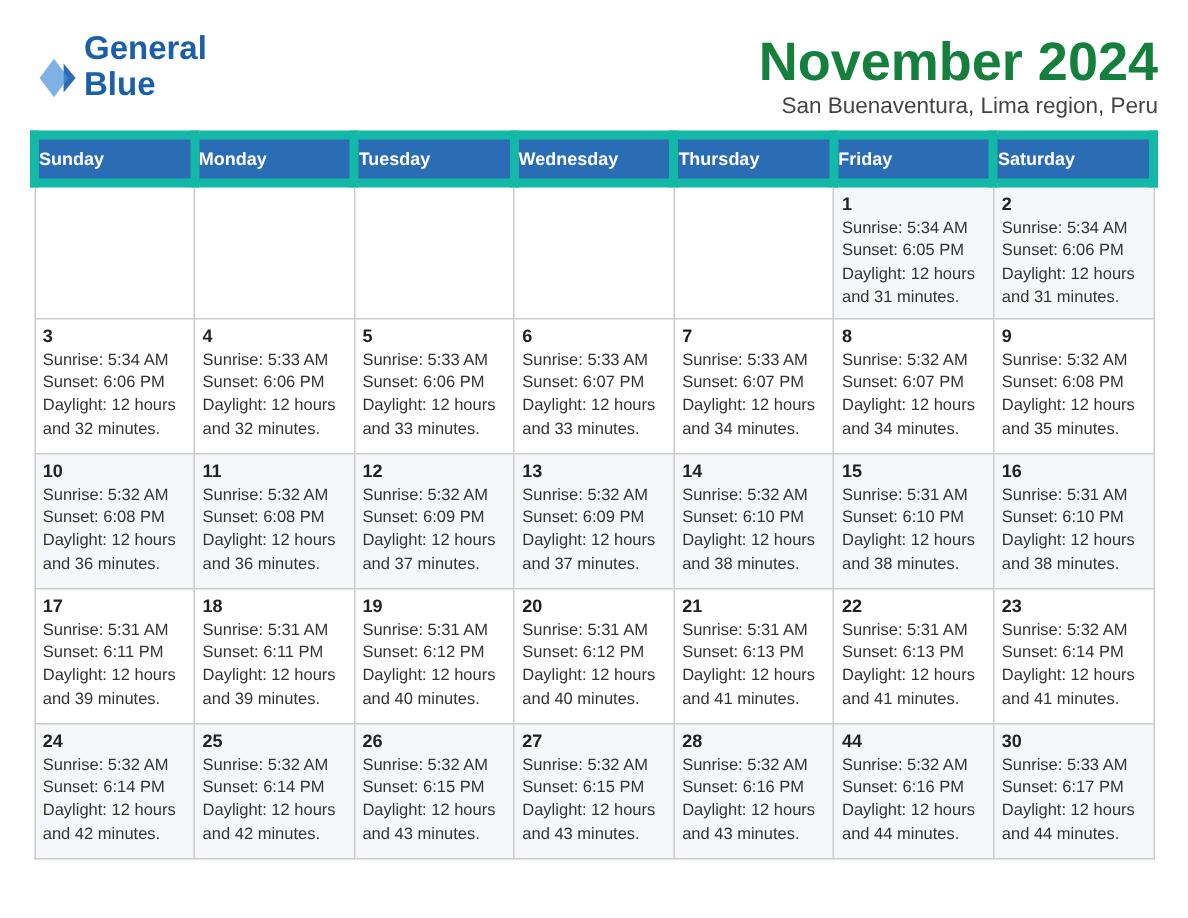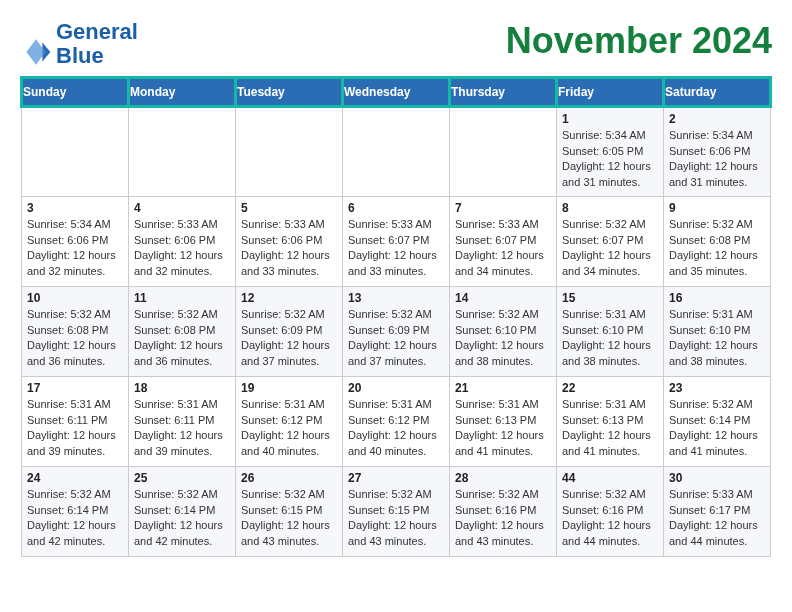--- a/index.html
+++ b/index.html
@@ -48,21 +48,21 @@
       border-collapse: collapse;
       table-layout: fixed;
     }
     thead tr th {
       background: #2a6db5;
       color: #fff;
       font-size: 12px;
       font-weight: bold;
       padding: 6px 0;
       text-align: left;
-      border: 3px solid #14b8a6;
+      border: 6px solid #14b8a6;
     }
     tbody tr td {
       vertical-align: top;
       border: 1px solid #ccc;
       padding: 4px 5px;
       font-size: 10px;
       color: #333;
       height: 90px;
       background: #fff;
     }
@@ -94,20 +94,21 @@
       <polygon points="28,8 38,20 28,32" fill="#2a6db5"></polygon>
       <polygon points="20,4 32,20 20,36 8,20" fill="#4a90d9" opacity="0.7"></polygon>
     </svg>
     <div class="logo-text">
       <div>General</div>
       <div>Blue</div>
     </div>
   </div>
   <div class="title-block">
     <div class="month-title">November 2024</div>
+    <div class="subtitle">San Buenaventura, Lima region, Peru</div>
   </div>
 </div>
 
 <table>
   <thead>
     <tr id="header-row">
         <th>Sunday</th>
         <th>Monday</th>
         <th>Tuesday</th>
         <th>Wednesday</th>

